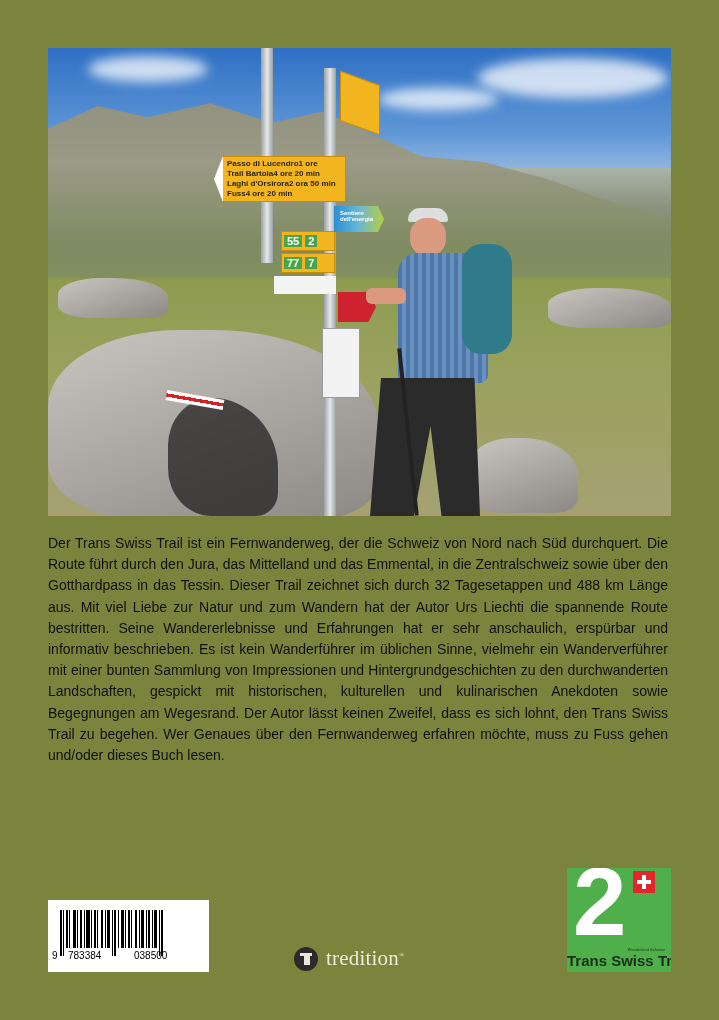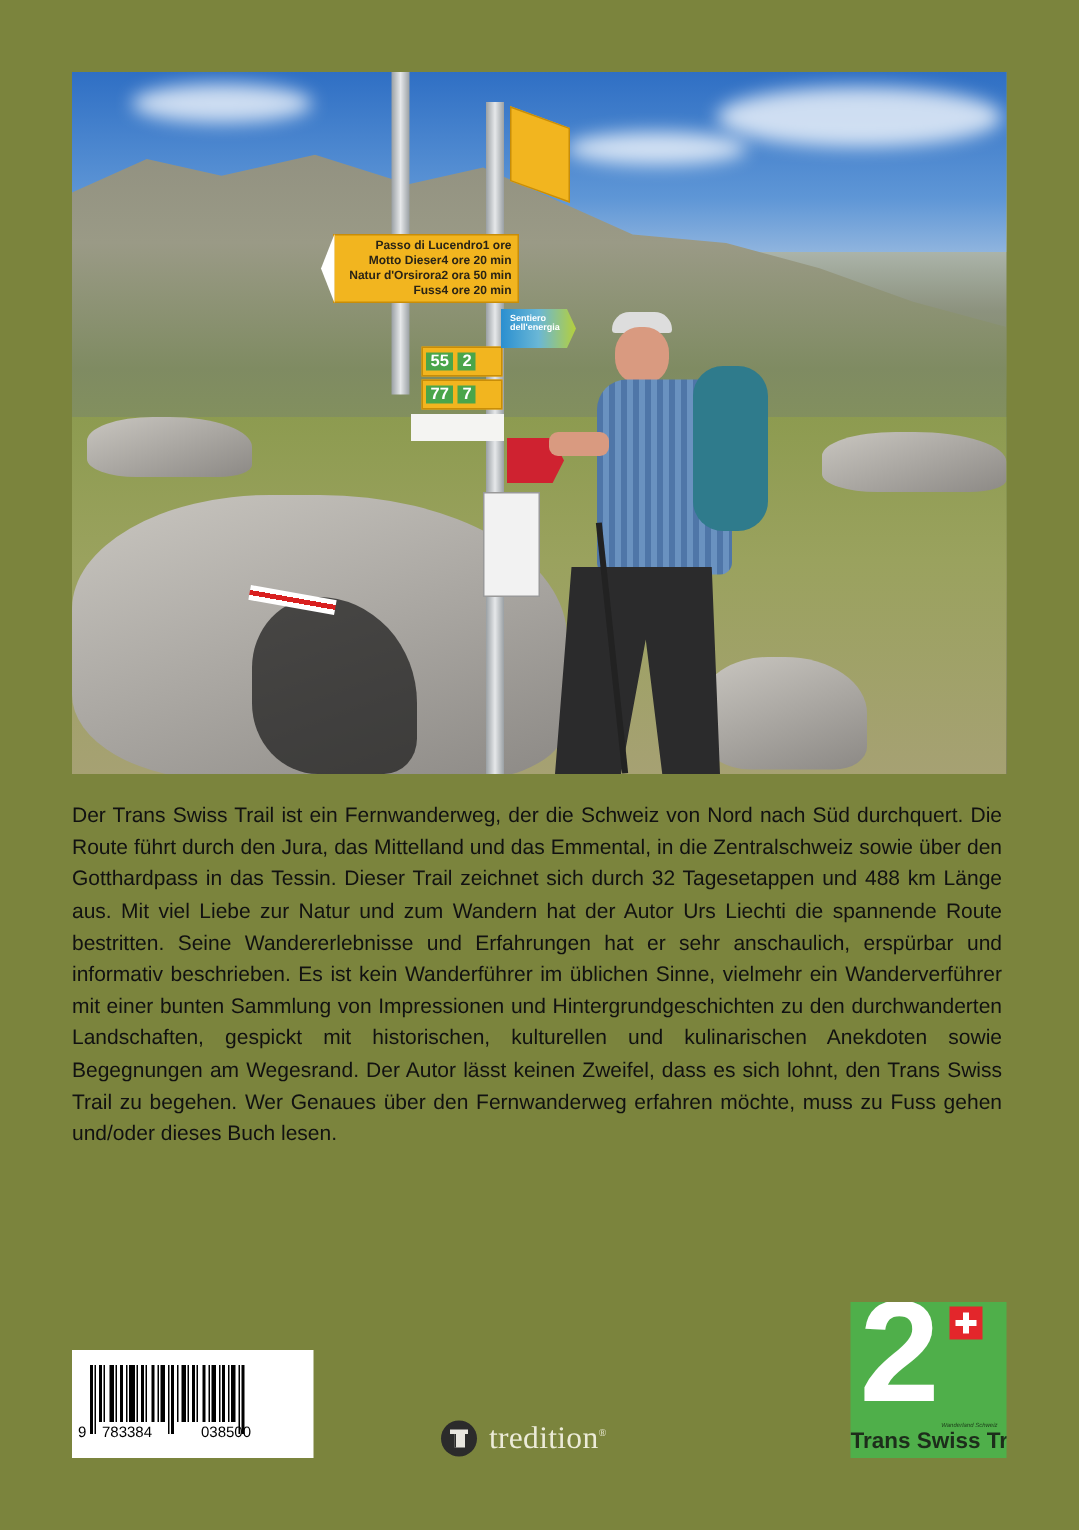--- a/index.html
+++ b/index.html
@@ -20,21 +20,21 @@
   .mountain { position:absolute; left:0; top:30px; width:100%; height:280px;
     background:linear-gradient(180deg,#8f8e7f 0%,#9a9a86 30%,#7f8b62 60%,#8a9b55 100%);
     clip-path:polygon(0 18%,8% 10%,16% 14%,26% 9%,36% 16%,44% 12%,52% 20%,60% 28%,70% 30%,80% 36%,90% 44%,100% 50%,100% 100%,0 100%); }
   .meadow { position:absolute; left:0; top:230px; width:100%; height:238px;
     background:linear-gradient(180deg,#8d9b50 0%,#9aa25e 40%,#a6a173 100%); }
   .rock { position:absolute; border-radius:40% 50% 20% 30%;
     background:linear-gradient(160deg,#c9c6c0,#8c8985); }
   .pole { position:absolute; background:linear-gradient(90deg,#9aa0a4,#e6e8ea,#9aa0a4); }
   .sign { position:absolute; background:#f2b51f; border:1px solid #c88d08; color:#2a2416;
     font-size:8px; font-weight:bold; line-height:10px; padding:2px 4px; box-sizing:border-box; }
-  .sign .row { display:flex; justify-content:flex-end; white-space:nowrap; }
+  .sign .row { display:flex; justify-content:flex-start; white-space:nowrap; }
   .sign-green { position:absolute; background:#f2b51f; border:1px solid #c88d08; display:flex; align-items:center; gap:3px; padding:2px; box-sizing:border-box; }
   .sign-green .num { background:#4aa54a; color:#fff; font-weight:bold; font-size:11px; padding:0 3px; }
   .sign-blue { position:absolute; background:linear-gradient(90deg,#2a8fd0,#6ab7d6,#b5cf3c); color:#fff; font-size:6px; font-weight:bold;
     clip-path:polygon(0 0,88% 0,100% 50%,88% 100%,0 100%); padding:4px 6px; box-sizing:border-box; }
   .hiker { position:absolute; }
   .shadow { position:absolute; background:rgba(20,20,20,0.85); }
 
   .blurb {
     position:absolute; left:48px; top:533px; width:620px;
     font-family:"Liberation Sans", "DejaVu Sans", sans-serif;
@@ -94,25 +94,25 @@
 
   <div class="pole" style="left:213px;top:0;width:12px;height:215px;"></div>
   <div class="pole" style="left:276px;top:20px;width:12px;height:448px;"></div>
 
   <div class="sign" style="left:174px;top:108px;width:124px;height:46px;">
     <div class="row">
         <span>Passo di Lucendro</span>
         <span>1 ore</span>
       </div>
     <div class="row">
-        <span>Motto Dieser</span>
+        <span>Trail Bartola</span>
         <span>4 ore 20 min</span>
       </div>
     <div class="row">
-        <span>Natur d'Orsirora</span>
+        <span>Laghi d'Orsirora</span>
         <span>2 ora 50 min</span>
       </div>
     <div class="row">
         <span>Fuss</span>
         <span>4 ore 20 min</span>
       </div>
   </div>
   <div style="position:absolute;left:166px;top:108px;width:0;height:0;border-top:23px solid transparent;border-bottom:23px solid transparent;border-right:9px solid #fff;"></div>
   <div style="position:absolute;left:298px;top:108px;width:0;height:0;border:0;"></div>
 

